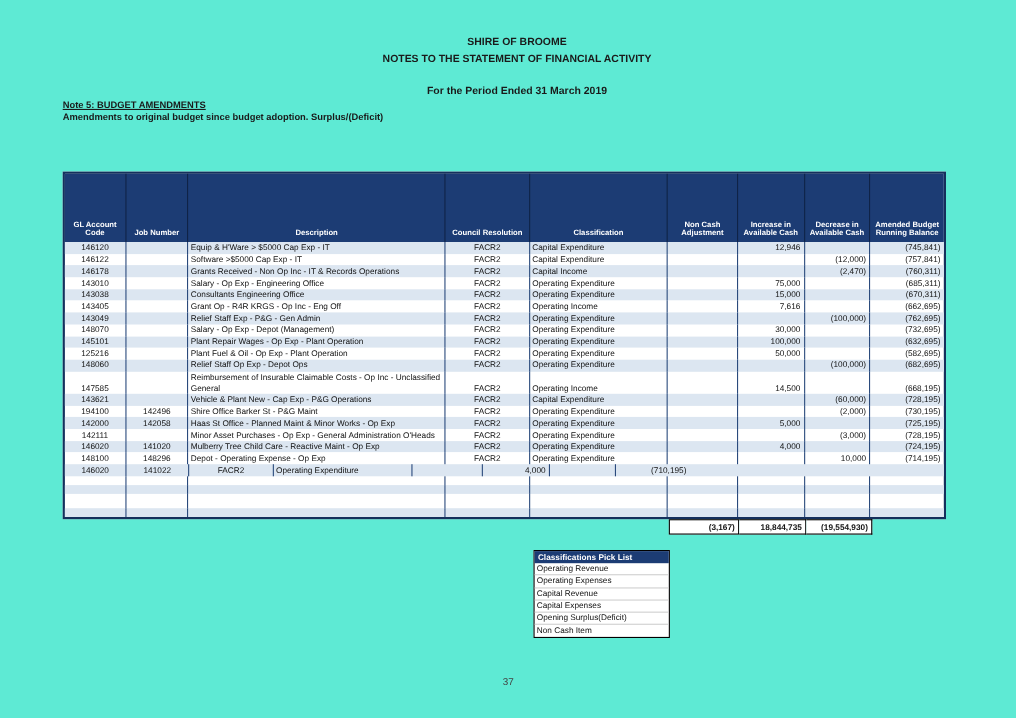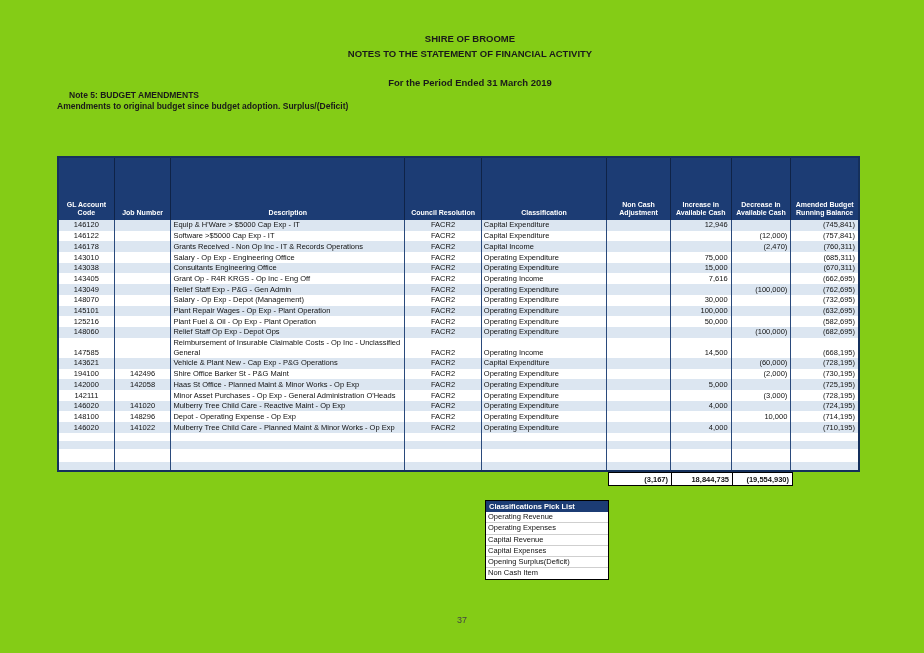--- a/index.html
+++ b/index.html
@@ -1,27 +1,27 @@
 <!DOCTYPE html>
 <html><head>
 <meta charset="utf-8">
 <style>
   html,body{margin:0;padding:0;background:#ffffff;}
   .page{
-    position:relative;width:924px;height:653px;background:#84cc16;overflow:hidden;
+    position:relative;width:924px;height:653px;background:#5eead4;overflow:hidden;
     font-family:"Liberation Sans", sans-serif;color:#111;
   }
   
   .title-block{position:absolute;top:33px;left:30px;width:880px;text-align:center;font-weight:bold;color:#1a1a1a;}
   .title-line1{font-size:9.5px;line-height:11px;}
   .title-line2{font-size:9.5px;line-height:11px;margin-top:4px;}
   .title-line3{font-size:9.5px;line-height:11px;margin-top:18px;}
   
   .note-block{position:absolute;top:90px;left:57px;font-size:8.5px;font-weight:bold;color:#1a1a1a;}
-  .note-heading{line-height:11px;margin-left:12px;}
+  .note-heading{text-decoration:underline;line-height:11px;}
   .note-sub{line-height:11px;}
   
   .table-wrap{position:absolute;top:124px;left:57px;width:803px;margin-top:32px;}
   .budget-table{
     box-sizing:border-box;width:803px;border:2px solid #15305c;background:#fff;
   }
   .trow{display:flex;min-height:10.7px;font-size:7.5px;line-height:10.2px;}
   .trow.shade{background:#dce6f1;}
   .cell{
     box-sizing:border-box;display:flex;align-items:flex-end;overflow:hidden;
@@ -282,21 +282,20 @@
             <div class="cell w3 a-center">FACR2</div>
             <div class="cell w4 a-left">Operating Expenditure</div>
             <div class="cell w5 a-right"></div>
             <div class="cell w6 a-right"></div>
             <div class="cell w7 a-right">10,000</div>
             <div class="cell w8 a-right">(714,195)</div>
           </div>
           <div class="trow shade">
             <div class="cell w0 a-center">146020</div>
             <div class="cell w1 a-center">141022</div>
-            <div class="cell w2 a-left">Mulberry Tree Child Care - Planned Maint &amp; Minor Works - Op Exp</div>
             <div class="cell w3 a-center">FACR2</div>
             <div class="cell w4 a-left">Operating Expenditure</div>
             <div class="cell w5 a-right"></div>
             <div class="cell w6 a-right">4,000</div>
             <div class="cell w7 a-right"></div>
             <div class="cell w8 a-right">(710,195)</div>
           </div>
           <div class="trow" style="min-height: 8px;">
             <div class="cell w0"></div>
             <div class="cell w1"></div>

